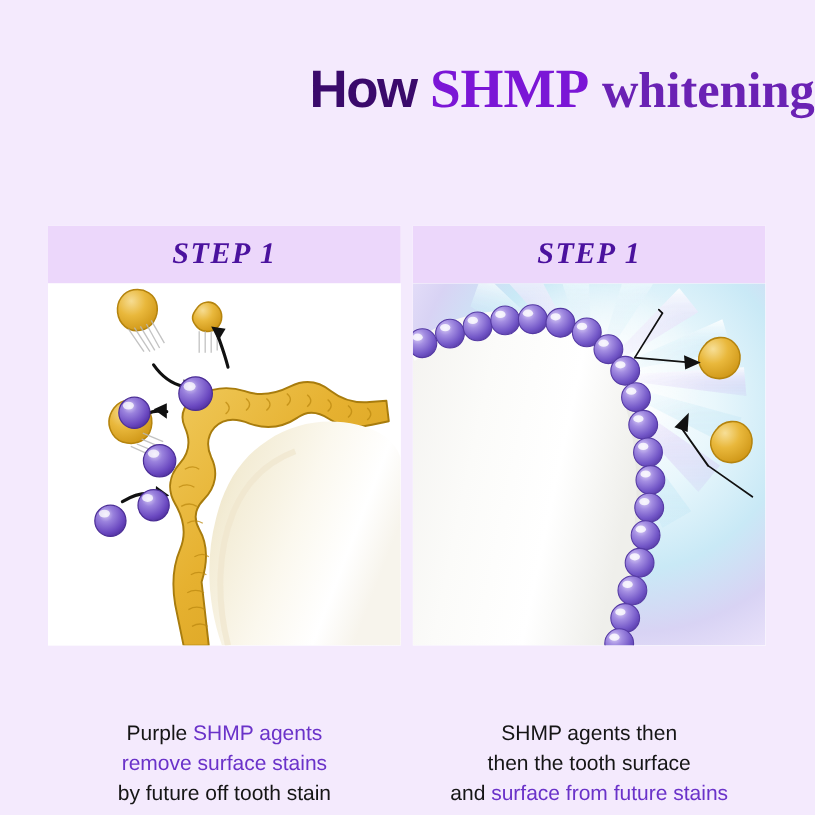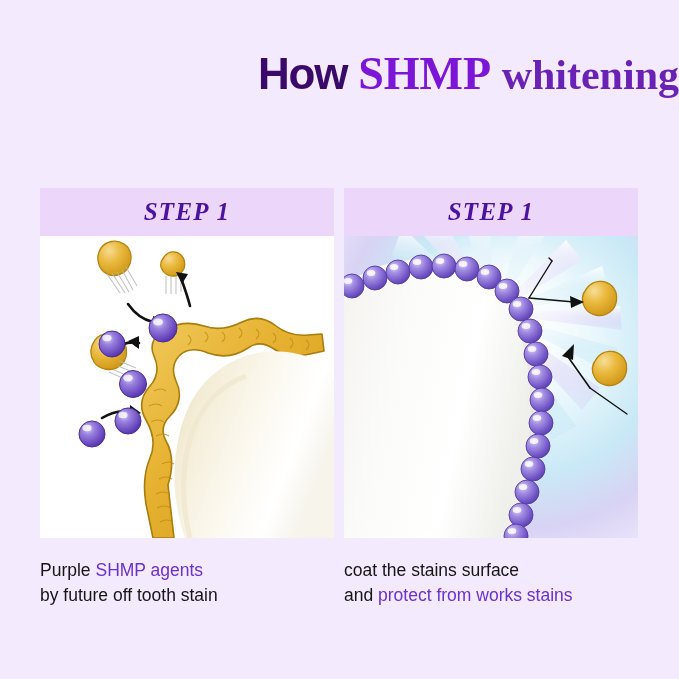--- a/index.html
+++ b/index.html
@@ -97,25 +97,26 @@
     position: absolute;
     left: 40px;
     top: 558px;
     width: 599px;
     height: 90px;
     display: flex;
     gap: 10px;
   }
   .caption {
     width: 294px;
-    text-align: left;
+    text-align: center;
     font-family: "Liberation Sans", sans-serif;
     font-size: 17.5px;
     line-height: 1.42;
     color: #151515;
+    margin-top: 41px;
   }
   .cap-line { display: block; white-space: nowrap; }
   .pur { color: #6a32c9; }
   .blk { color: #151515; }
 </style>
 </head>
 <body>
 
 <div class="headline">
   <span class="hl-line"><span class="hl-sans">How </span><span class="hl-serif-bright">SHMP</span><span class="hl-serif"> whitening</span></span>
@@ -456,21 +457,23 @@
         </g>
       </svg>
     </div>
   </div>
 </div>
 
 <div class="captions">
 
   <div class="caption">
     <span class="cap-line"><span class="blk">Purple </span><span class="pur">SHMP agents</span></span>
+    <span class="cap-line pur">remove surface stains</span>
     <span class="cap-line blk">by future off tooth stain</span>
   </div>
 
   <div class="caption">
-    <span class="cap-line blk">coat the stains surface</span>
-    <span class="cap-line"><span class="blk">and </span><span class="pur">protect from works stains</span></span>
+    <span class="cap-line blk">SHMP agents then</span>
+    <span class="cap-line blk">then the tooth surface</span>
+    <span class="cap-line"><span class="blk">and </span><span class="pur">surface from future stains</span></span>
   </div>
 
 </div>
 
 </body></html>

